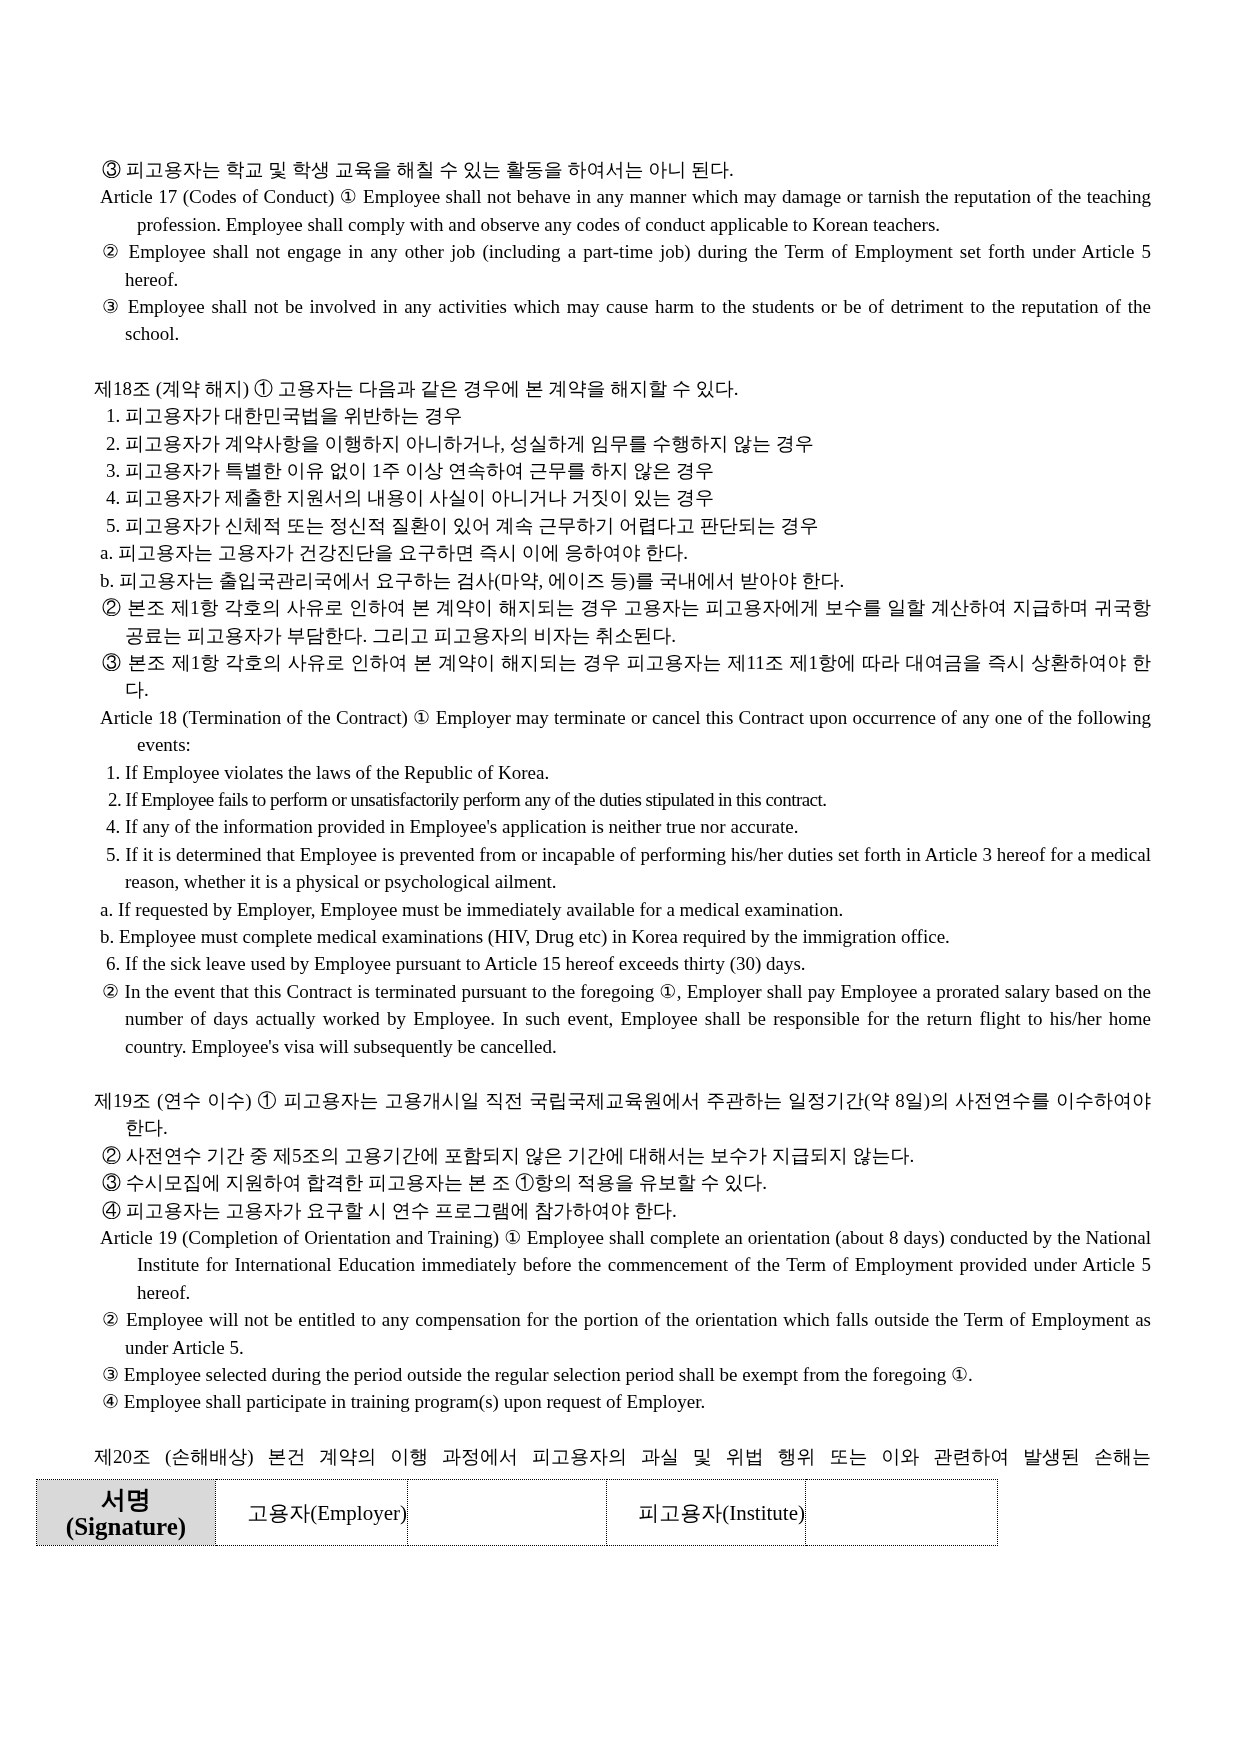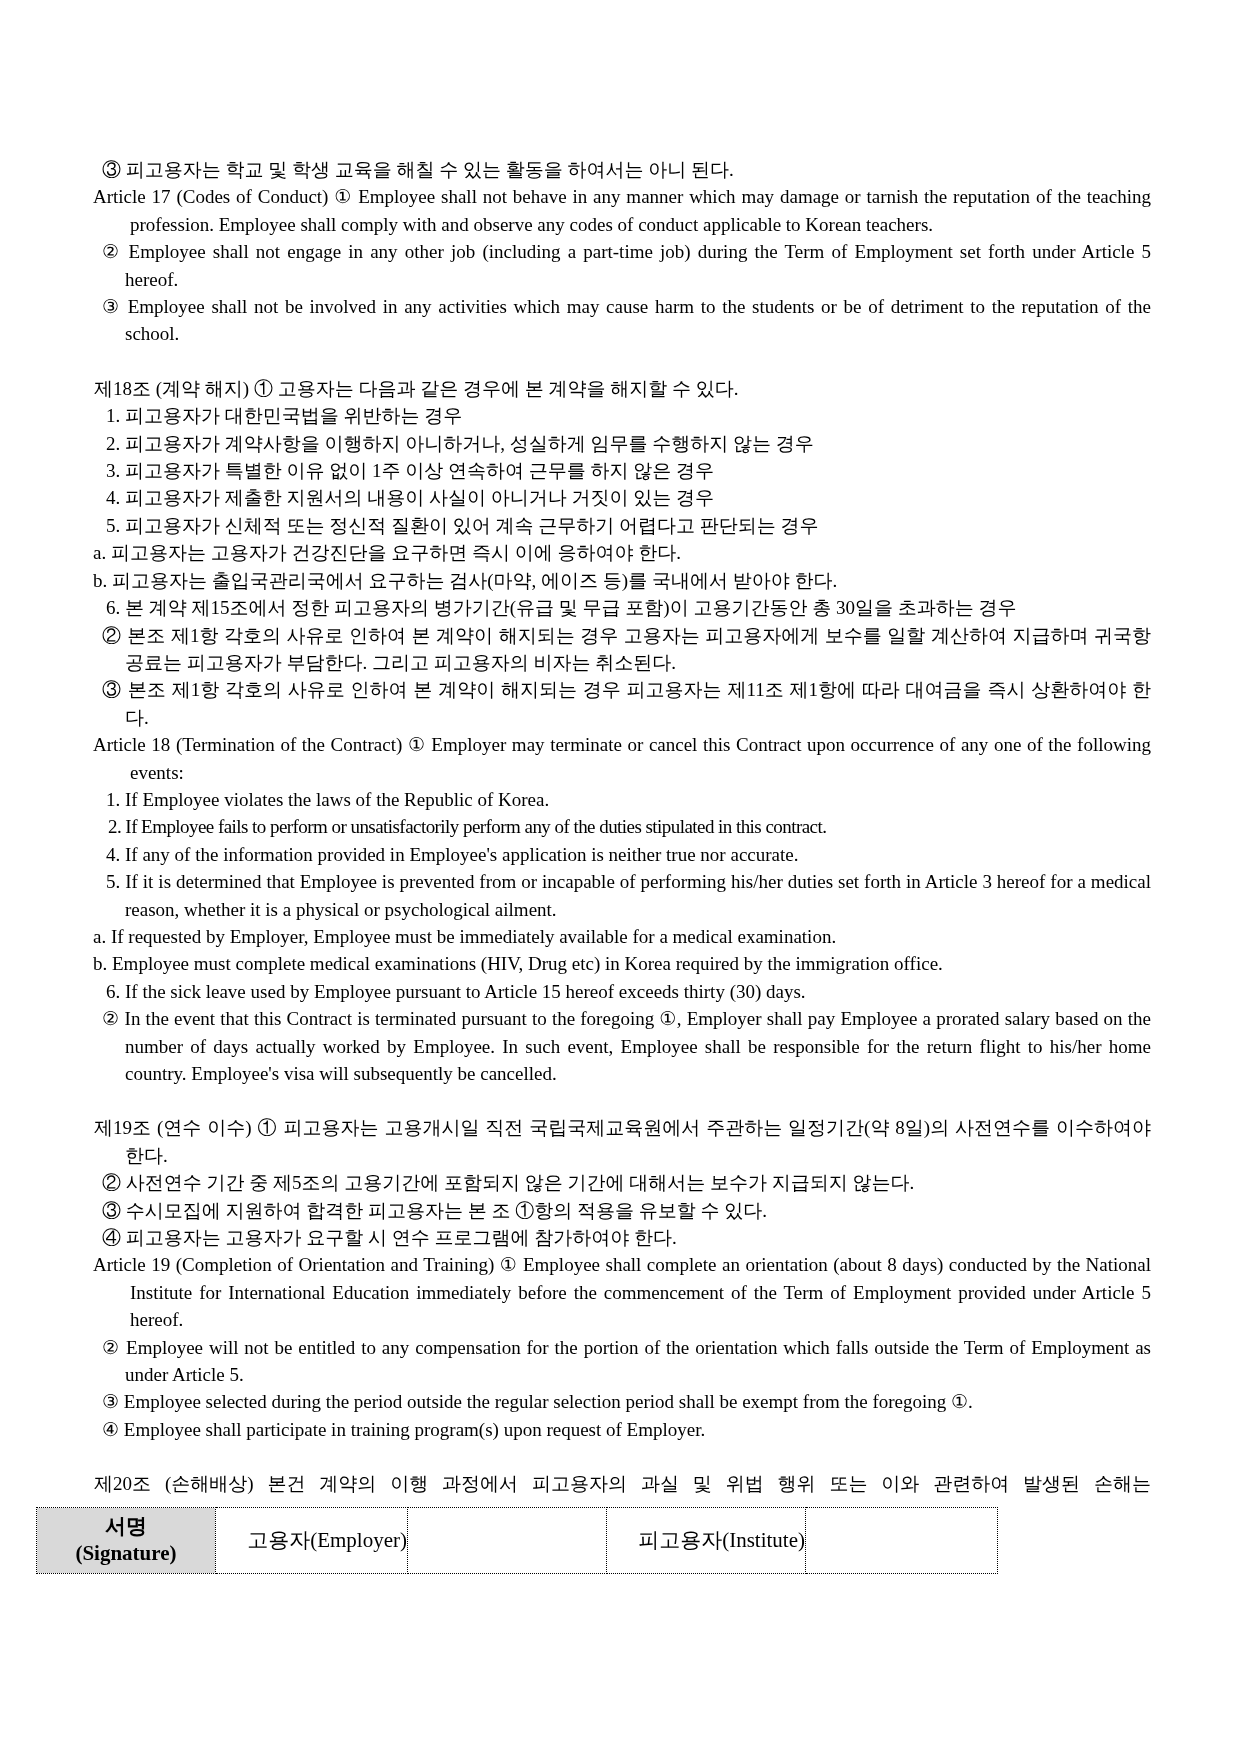--- a/index.html
+++ b/index.html
@@ -18,21 +18,21 @@
     padding: 156px 90px 0 88px;
   }
   .p {
     margin: 0;
     font-size: 19px;
     line-height: 27.4px;
     text-align: justify;
     word-break: break-word;
   }
   
-  .flush { margin-left: 5px;    padding-left: 37px; text-indent: -37px; }
+  .flush { margin-left: 12px;    padding-left: 37px; text-indent: -37px; }
   .khead { margin-left: 6px;  padding-left: 31px; text-indent: -31px; }
   .lvl1  { margin-left: 14px; padding-left: 23px; text-indent: -23px; }
   .lvl2  { margin-left: 18px; padding-left: 19px; text-indent: -19px; }
   .gap   { margin-top: 27px; }
   .cond  { letter-spacing: -0.55px; margin-left: 20px; }
   .jlast { text-align-last: justify; }
 
   
   .sig-table {
     margin: 9px 0 0 36px;
@@ -49,21 +49,21 @@
   }
   .sig-head-cell { padding: 1px 1px 5px 1px; }
   .sig-head-inner {
     background: #d9d9d9;
     height: 100%;
     display: flex;
     flex-direction: column;
     align-items: center;
     justify-content: center;
     font-weight: bold;
-    font-size: 21px;
+    font-size: 25px;
     line-height: 27px;
     text-align: center;
   }
   .sig-cell { padding-left: 6px; text-align: right; }
 </style>
 </head>
 <body>
 
 <div class="page">
   <div class="doc-body">
@@ -73,21 +73,20 @@
       <p class="p lvl1">② Employee shall not engage in any other job (including a part-time job) during the Term of Employment set forth under Article 5 hereof.</p>
       <p class="p lvl1">③ Employee shall not be involved in any activities which may cause harm to the students or be of detriment to the reputation of the school.</p>
       <p class="p khead gap">제18조 (계약 해지) ① 고용자는 다음과 같은 경우에 본 계약을 해지할 수 있다.</p>
       <p class="p lvl2">1. 피고용자가 대한민국법을 위반하는 경우</p>
       <p class="p lvl2">2. 피고용자가 계약사항을 이행하지 아니하거나, 성실하게 임무를 수행하지 않는 경우</p>
       <p class="p lvl2">3. 피고용자가 특별한 이유 없이 1주 이상 연속하여 근무를 하지 않은 경우</p>
       <p class="p lvl2">4. 피고용자가 제출한 지원서의 내용이 사실이 아니거나 거짓이 있는 경우</p>
       <p class="p lvl2">5. 피고용자가 신체적 또는 정신적 질환이 있어 계속 근무하기 어렵다고 판단되는 경우</p>
       <p class="p flush">a. 피고용자는 고용자가 건강진단을 요구하면 즉시 이에 응하여야 한다.</p>
       <p class="p flush">b. 피고용자는 출입국관리국에서 요구하는 검사(마약, 에이즈 등)를 국내에서 받아야 한다.</p>
-      <p class="p lvl2">6. 본 계약 제15조에서 정한 피고용자의 병가기간(유급 및 무급 포함)이 고용기간동안 총 30일을 초과하는 경우</p>
       <p class="p lvl1">② 본조 제1항 각호의 사유로 인하여 본 계약이 해지되는 경우 고용자는 피고용자에게 보수를 일할 계산하여 지급하며 귀국항공료는 피고용자가 부담한다. 그리고 피고용자의 비자는 취소된다.</p>
       <p class="p lvl1">③ 본조 제1항 각호의 사유로 인하여 본 계약이 해지되는 경우 피고용자는 제11조 제1항에 따라 대여금을 즉시 상환하여야 한다.</p>
       <p class="p flush">Article 18 (Termination of the Contract) ① Employer may terminate or cancel this Contract upon occurrence of any one of the following events:</p>
       <p class="p lvl2">1. If Employee violates the laws of the Republic of Korea.</p>
       <p class="p lvl2 cond">2. If Employee fails to perform or unsatisfactorily perform any of the duties stipulated in this contract.</p>
       <p class="p lvl2">4. If any of the information provided in Employee's application is neither true nor accurate.</p>
       <p class="p lvl2">5. If it is determined that Employee is prevented from or incapable of performing his/her duties set forth in Article 3 hereof for a medical reason, whether it is a physical or psychological ailment.</p>
       <p class="p flush">a. If requested by Employer, Employee must be immediately available for a medical examination.</p>
       <p class="p flush">b. Employee must complete medical examinations (HIV, Drug etc) in Korea required by the immigration office.</p>
       <p class="p lvl2">6. If the sick leave used by Employee pursuant to Article 15 hereof exceeds thirty (30) days.</p>

